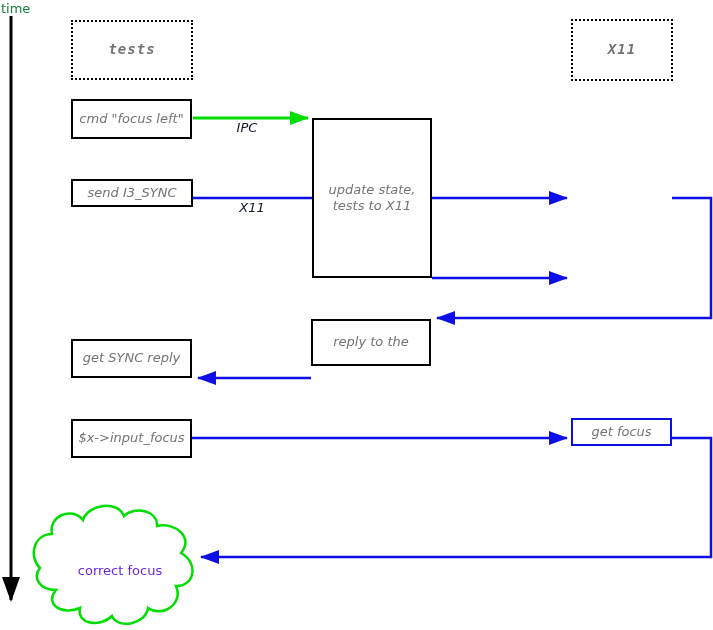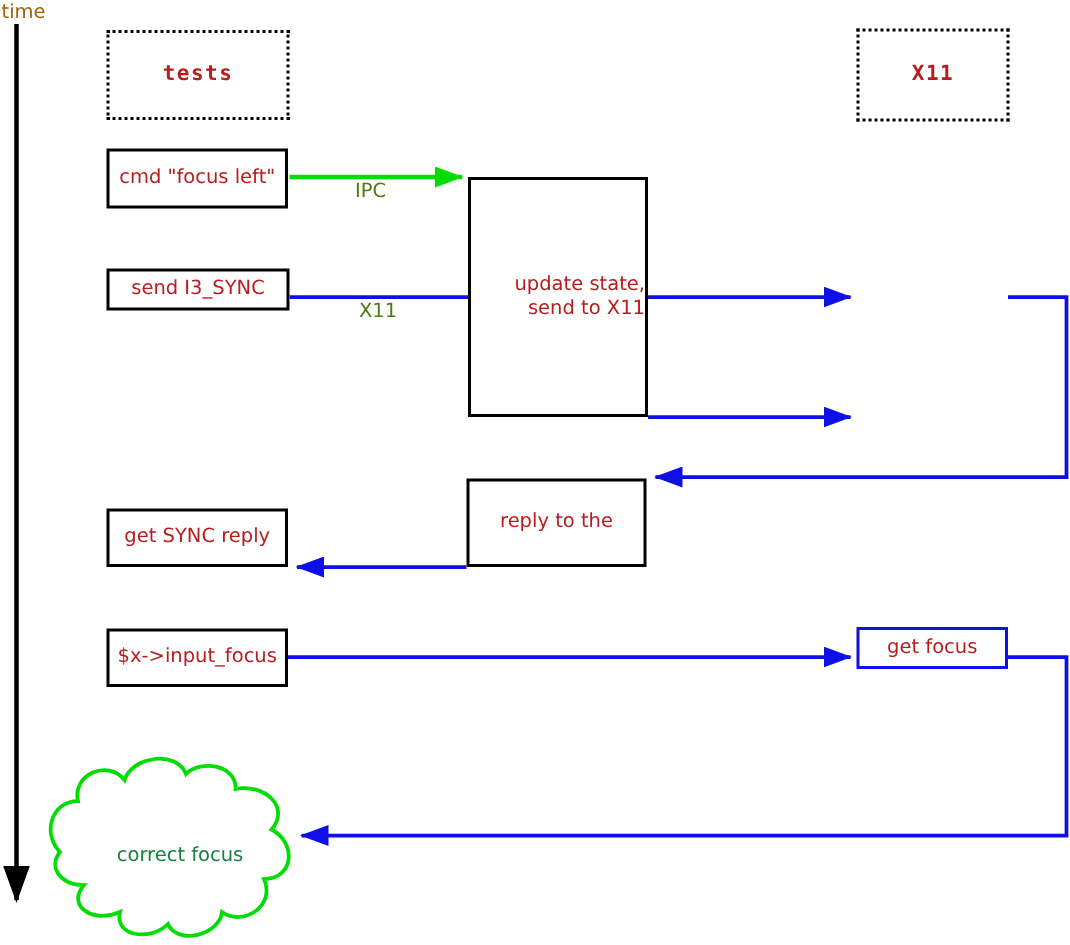--- a/index.html
+++ b/index.html
@@ -15,46 +15,48 @@
     font-family:"DejaVu Sans","Liberation Sans",sans-serif;
     overflow:hidden;
   }
   #wires{position:absolute;left:0;top:0;z-index:0;}
   .box{
     position:absolute;
     box-sizing:border-box;
     display:flex;align-items:center;justify-content:center;
     text-align:center;
     background:#ffffff;
-    font-size:13px;color:#b91c1c;
+    font-size:13px;color:#737373;
     z-index:1;
     line-height:1.25;
     white-space:nowrap;
+    font-style:italic;
   }
   .hdr{
     border:2px dotted var(--black);
     font-family:"DejaVu Sans Mono","Liberation Mono",monospace;
     font-weight:bold;font-size:14px;
     letter-spacing:1px;
   }
   .solid{border:2px solid var(--black);}
   .bluebox{border:2px solid var(--blue);}
   .edge-label{
     position:absolute;z-index:2;
-    font-size:13px;color:#4d7c0f;
+    font-size:13px;color:#0f172a;
     text-align:center;width:44px;
     background:transparent;
+    font-style:italic;
   }
   .axis-label{
     position:absolute;left:1px;top:1px;z-index:2;
-    font-size:13px;color:#a16207;
+    font-size:13px;color:#15803d;
   }
   .cloud-label{
     position:absolute;left:58px;top:563px;width:124px;
-    text-align:center;font-size:13px;color:#15803d;z-index:2;
+    text-align:center;font-size:13px;color:#6d28d9;z-index:2;
     white-space:nowrap;
   }
 </style>
 </head>
 <body>
 
 <div id="canvas">
 
   <svg id="wires" width="713" height="630" viewBox="0 0 713 630">
     <defs>
@@ -104,25 +106,25 @@
   <div class="axis-label">time</div>
 
   <div class="box hdr" style="left:71px;top:20px;width:122px;height:60px;">tests</div>
   <div class="box hdr" style="left:571px;top:19px;width:102px;height:62px;">X11</div>
 
   <div class="box solid" style="left:71px;top:99px;width:121px;height:40px;">cmd "focus left"</div>
   <div class="box solid" style="left:71px;top:179px;width:122px;height:28px;">send I3_SYNC</div>
   <div class="box solid" style="left:71px;top:339px;width:121px;height:39px;">get SYNC reply</div>
   <div class="box solid" style="left:71px;top:419px;width:121px;height:39px;">$x-&gt;input_focus</div>
 
-  <div class="box solid" style="left:312px;top:118px;width:120px;height:160px;flex-direction:column;align-items:flex-end;">
+  <div class="box solid" style="left:312px;top:118px;width:120px;height:160px;flex-direction:column;">
     <span>update state,</span>
-    <span>send to X11</span>
+    <span>tests to X11</span>
   </div>
-  <div class="box solid" style="left:311px;top:319px;width:120px;height:59px;flex-direction:column;">
+  <div class="box solid" style="left:311px;top:319px;width:120px;height:47px;flex-direction:column;">
     <span>reply to the</span>
   </div>
 
   <div class="box bluebox" style="left:571px;top:418px;width:101px;height:28px;">get focus</div>
 
   <div class="edge-label" style="left:225px;top:120px;">IPC</div>
   <div class="edge-label" style="left:230px;top:200px;">X11</div>
 
   <div class="cloud-label">correct focus</div>
 

